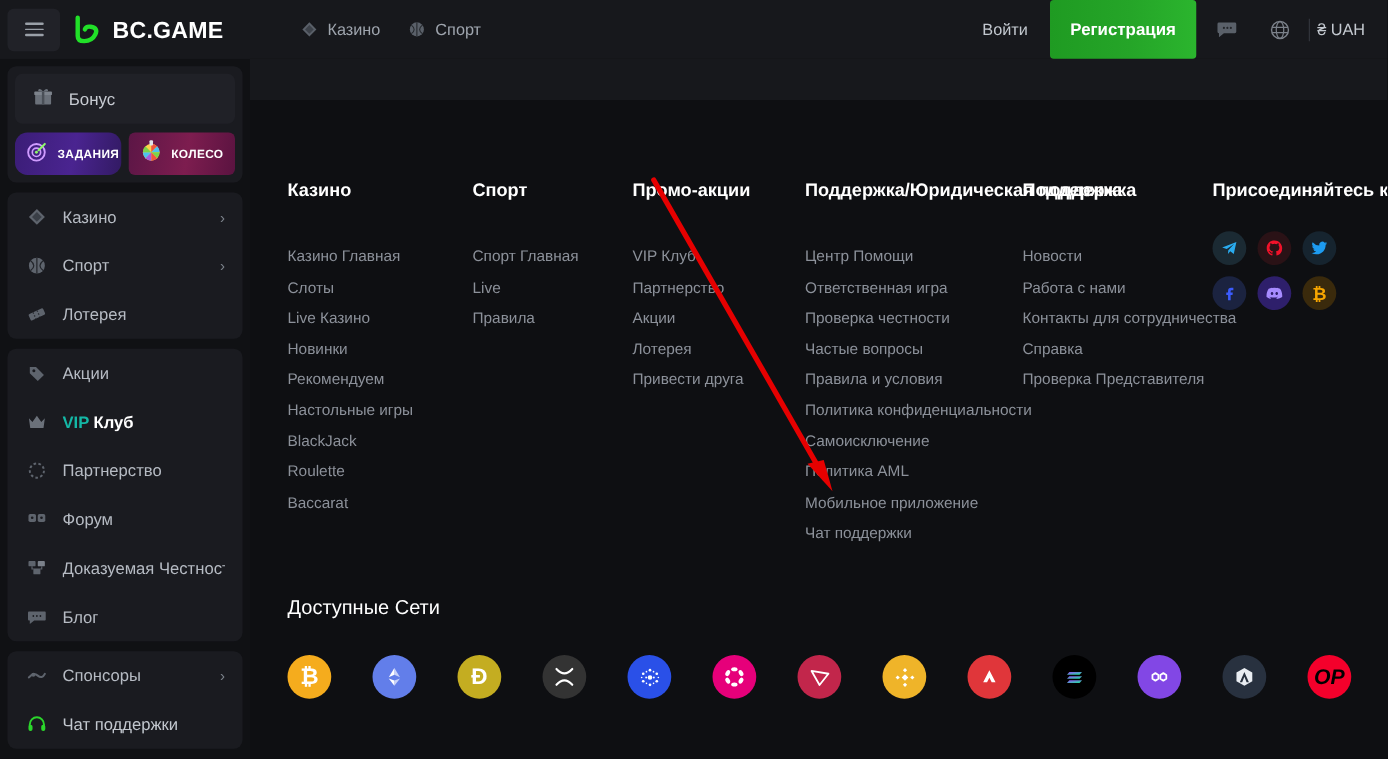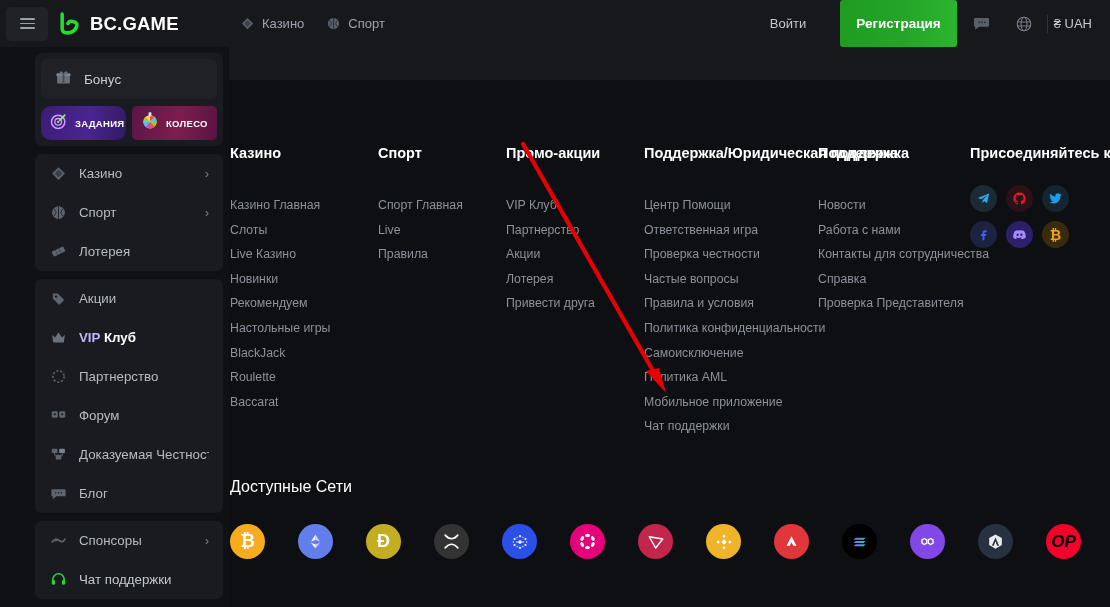--- a/index.html
+++ b/index.html
@@ -19,43 +19,43 @@
   .logo{display:flex;align-items:center;gap:7px;margin-left:10px;cursor:pointer;}
   .logo-mark{width:25px;height:25px;position:relative;}
   .logo-txt{color:#fff;font-size:18.5px;font-weight:bold;letter-spacing:.2px;}
 
   .hdr-nav{display:flex;align-items:center;gap:22px;margin-left:40px;}
   .hdr-nav-item{display:flex;align-items:center;gap:7px;color:#9ea4ad;font-size:13px;cursor:pointer;}
   .hdr-nav-item svg{display:block;}
 
   .hdr-right{margin-left:auto;display:flex;align-items:center;gap:0;padding-right:14px;}
   .btn-login{color:#c3c8cf;font-size:13px;padding:8px 14px;cursor:pointer;}
-  .btn-reg{background:linear-gradient(90deg,#1f9b22 0%,#25a528 55%,#2bb52e 100%);color:#fff;font-size:13.5px;font-weight:bold;padding:16px 16px;border-radius:3px;cursor:pointer;margin-left:20px;}
+  .btn-reg{background:linear-gradient(90deg,#1f9b22 0%,#25a528 55%,#2bb52e 100%);color:#fff;font-size:13.5px;font-weight:bold;padding:16px 16px;border-radius:3px;cursor:pointer;margin-left:4px;}
   .hdr-ico{width:34px;height:34px;display:flex;align-items:center;justify-content:center;cursor:pointer;margin-left:8px;}
   .hdr-div{width:1px;height:18px;background:#30333a;margin:0 6px;}
   .cur{color:#c3c8cf;font-size:13px;display:flex;align-items:center;gap:4px;cursor:pointer;padding-right:4px;}
 
   
-  .sidebar{position:absolute;left:0;top:47px;width:200px;height:560px;background:#101114;overflow:hidden;z-index:20;margin-left:29px;}
+  .sidebar{position:absolute;left:0;top:47px;width:200px;height:560px;background:#101114;overflow:hidden;z-index:20;}
   .side-card{margin:6px;border-radius:7px;background:#1a1b20;padding:6px;}
   .bonus-row{display:flex;align-items:center;gap:12px;height:40px;padding:0 14px;border-radius:6px;background:#202127;cursor:pointer;}
   .bonus-row span{color:#c8ccd3;font-size:13.5px;}
   .promo-row{display:flex;gap:6px;margin-top:7px;}
   .promo{flex:1;height:34px;border-radius:5px;display:flex;align-items:center;gap:6px;padding-left:8px;cursor:pointer;overflow:hidden;position:relative;}
   .promo.tasks{background:linear-gradient(100deg,#3b1d77 0%,#4a2490 55%,#321a63 100%);border-radius:10px;}
   .promo.wheel{background:linear-gradient(100deg,#5c1646 0%,#7d1d4f 55%,#5a1340 100%);}
   .promo b{color:#fff;font-size:9.5px;font-weight:bold;letter-spacing:.3px;}
 
   .side-group{margin:8px 6px;border-radius:7px;background:#1a1b20;overflow:hidden;}
   .side-item{display:flex;align-items:center;height:39px;padding:0 14px;gap:12px;cursor:pointer;color:#b6bbc3;font-size:13.3px;}
   .side-item .ico{width:18px;height:18px;display:flex;align-items:center;justify-content:center;flex:0 0 18px;}
   .side-item .lbl{flex:1;white-space:nowrap;overflow:hidden;}
   .side-item .chev{color:#7c828b;font-size:12px;}
   .side-item.vip .lbl{font-weight:bold;color:#ffffff;}
-  .side-item.vip .lbl em{font-style:normal;color:#c4b5fd;text-align:right;}
+  .side-item.vip .lbl em{font-style:normal;color:#14b8a6;text-align:right;}
   .side-item.support .lbl{color:#c2c7ce;}
 
   
   .main{position:absolute;left:200px;top:47px;width:910px;height:560px;background:#101114;overflow:hidden;}
   .band{position:absolute;left:0;top:0;width:910px;height:33px;background:#17181c;}
   .footer{position:absolute;left:0;top:33px;width:910px;height:527px;background:#0e0f12;}
 
   .cols{position:absolute;left:30px;top:65px;width:880px;}
   .col{position:absolute;top:0;}
   .col-h{color:#ffffff;font-size:14.5px;font-weight:bold;white-space:nowrap;}

